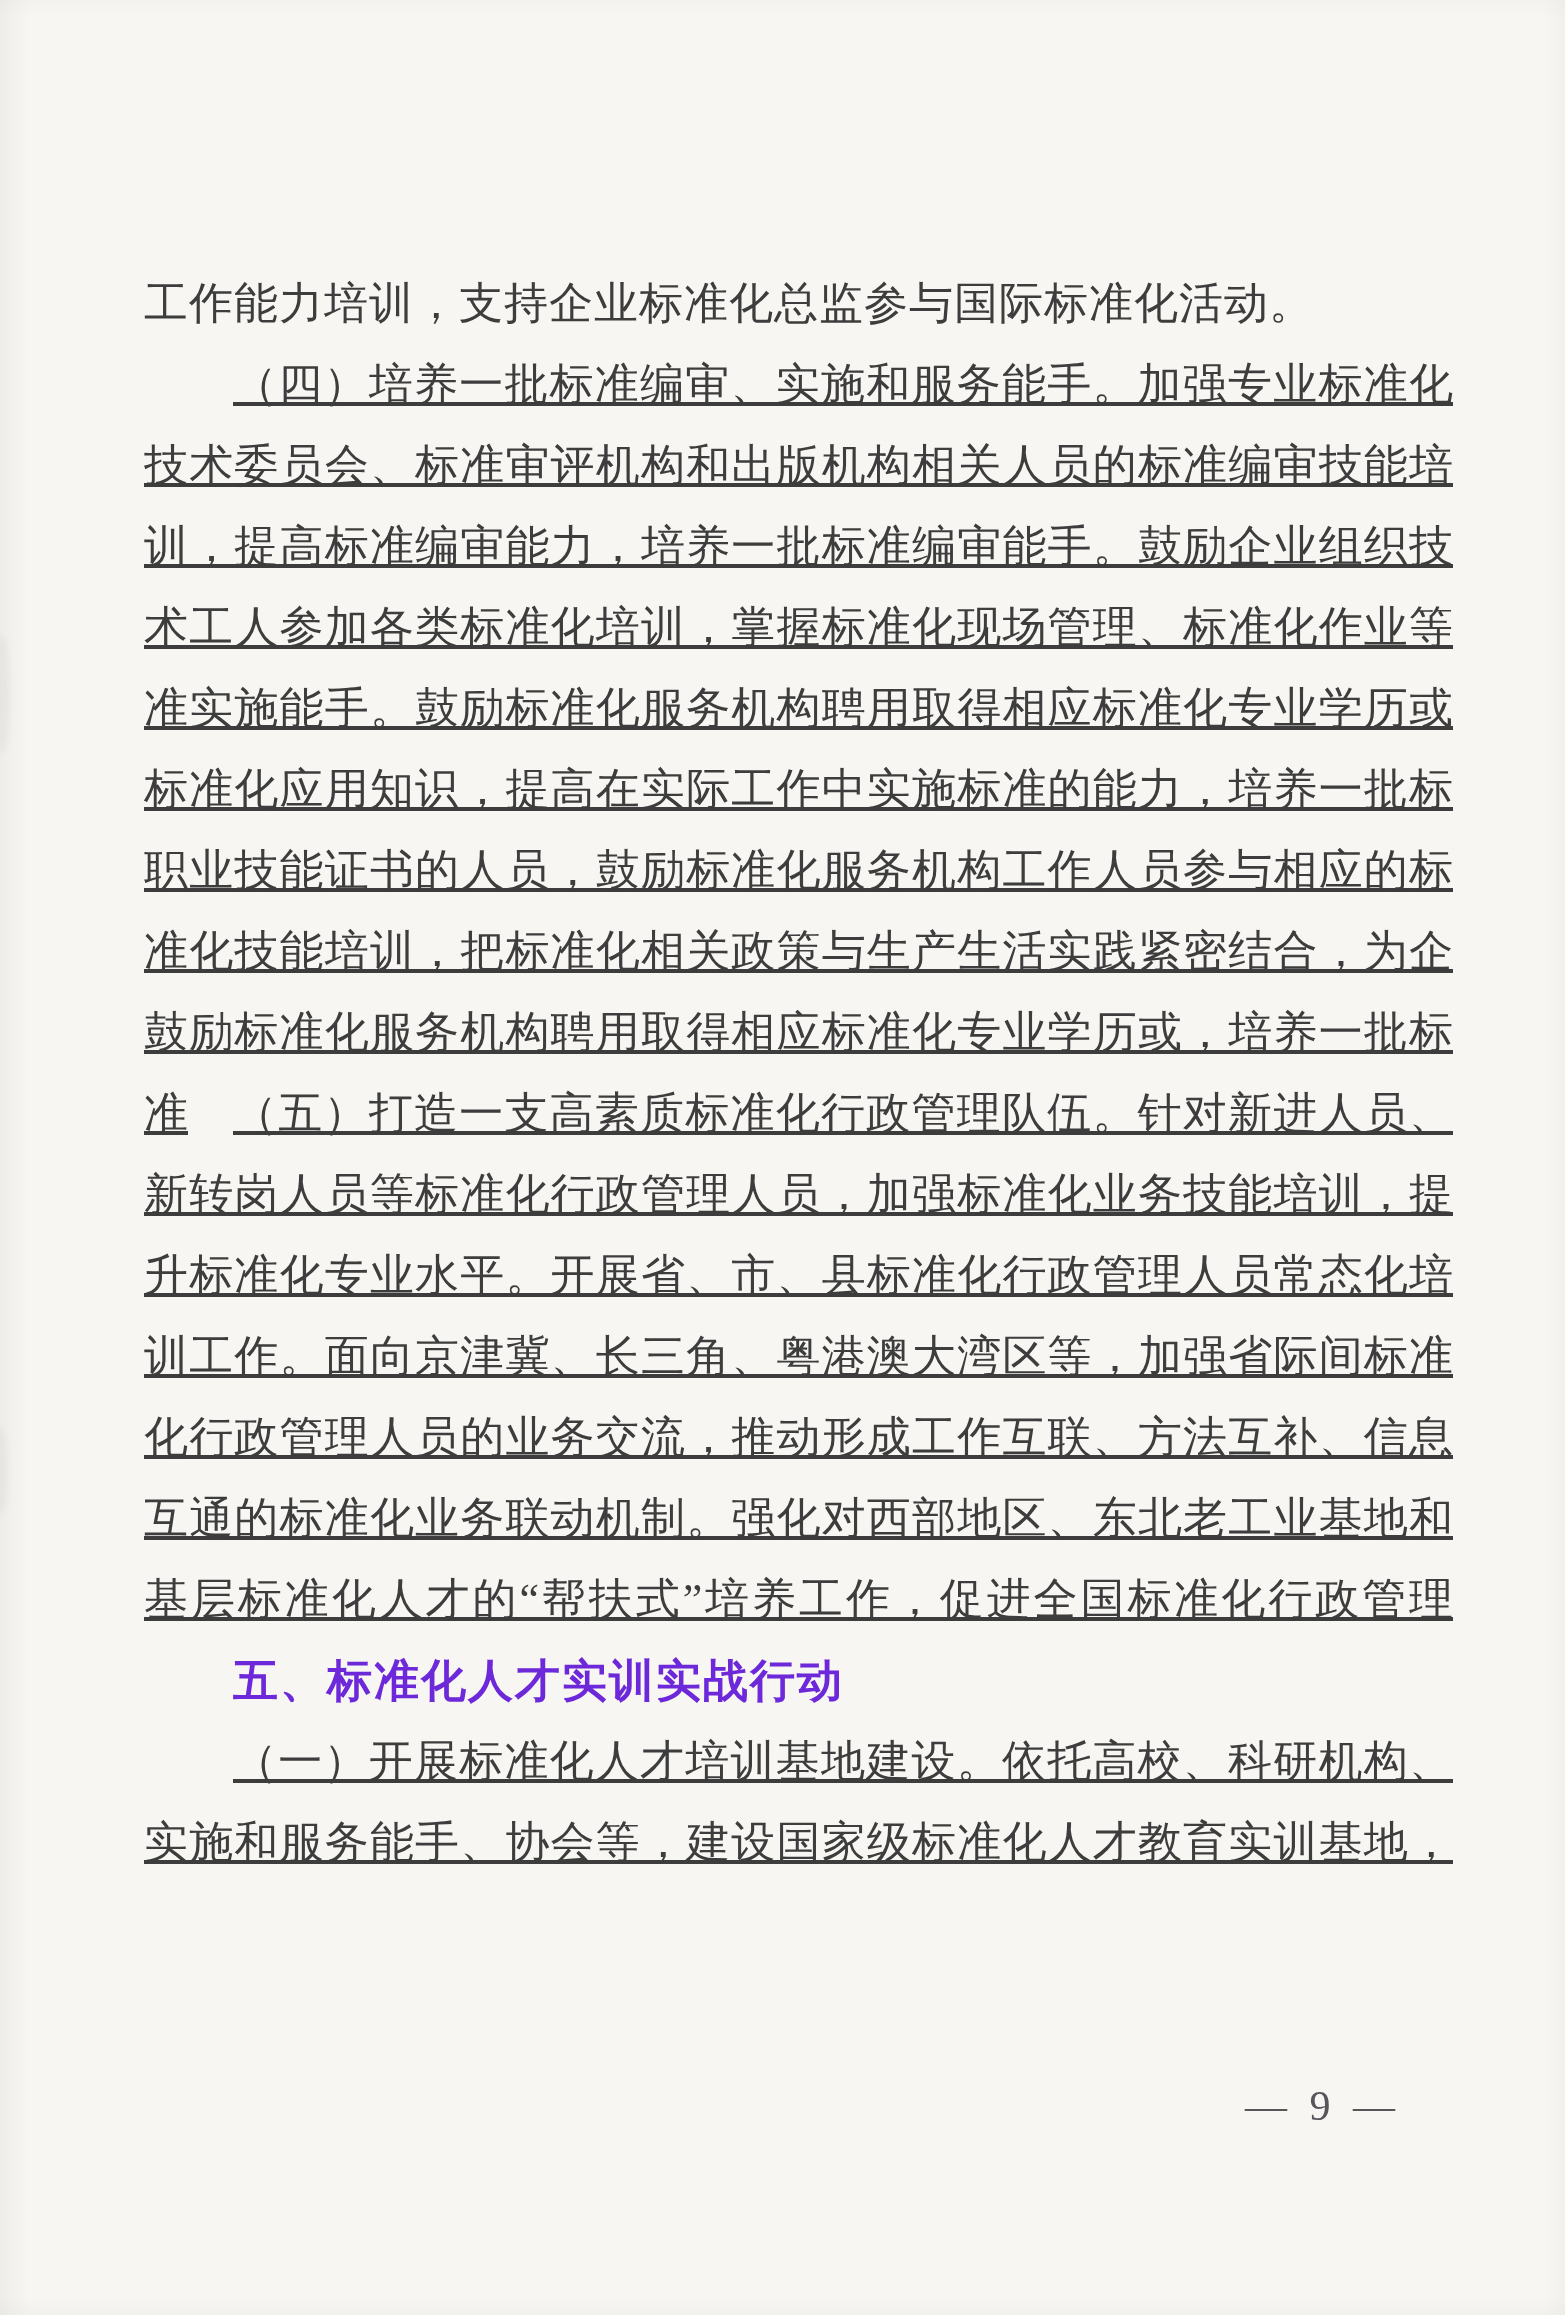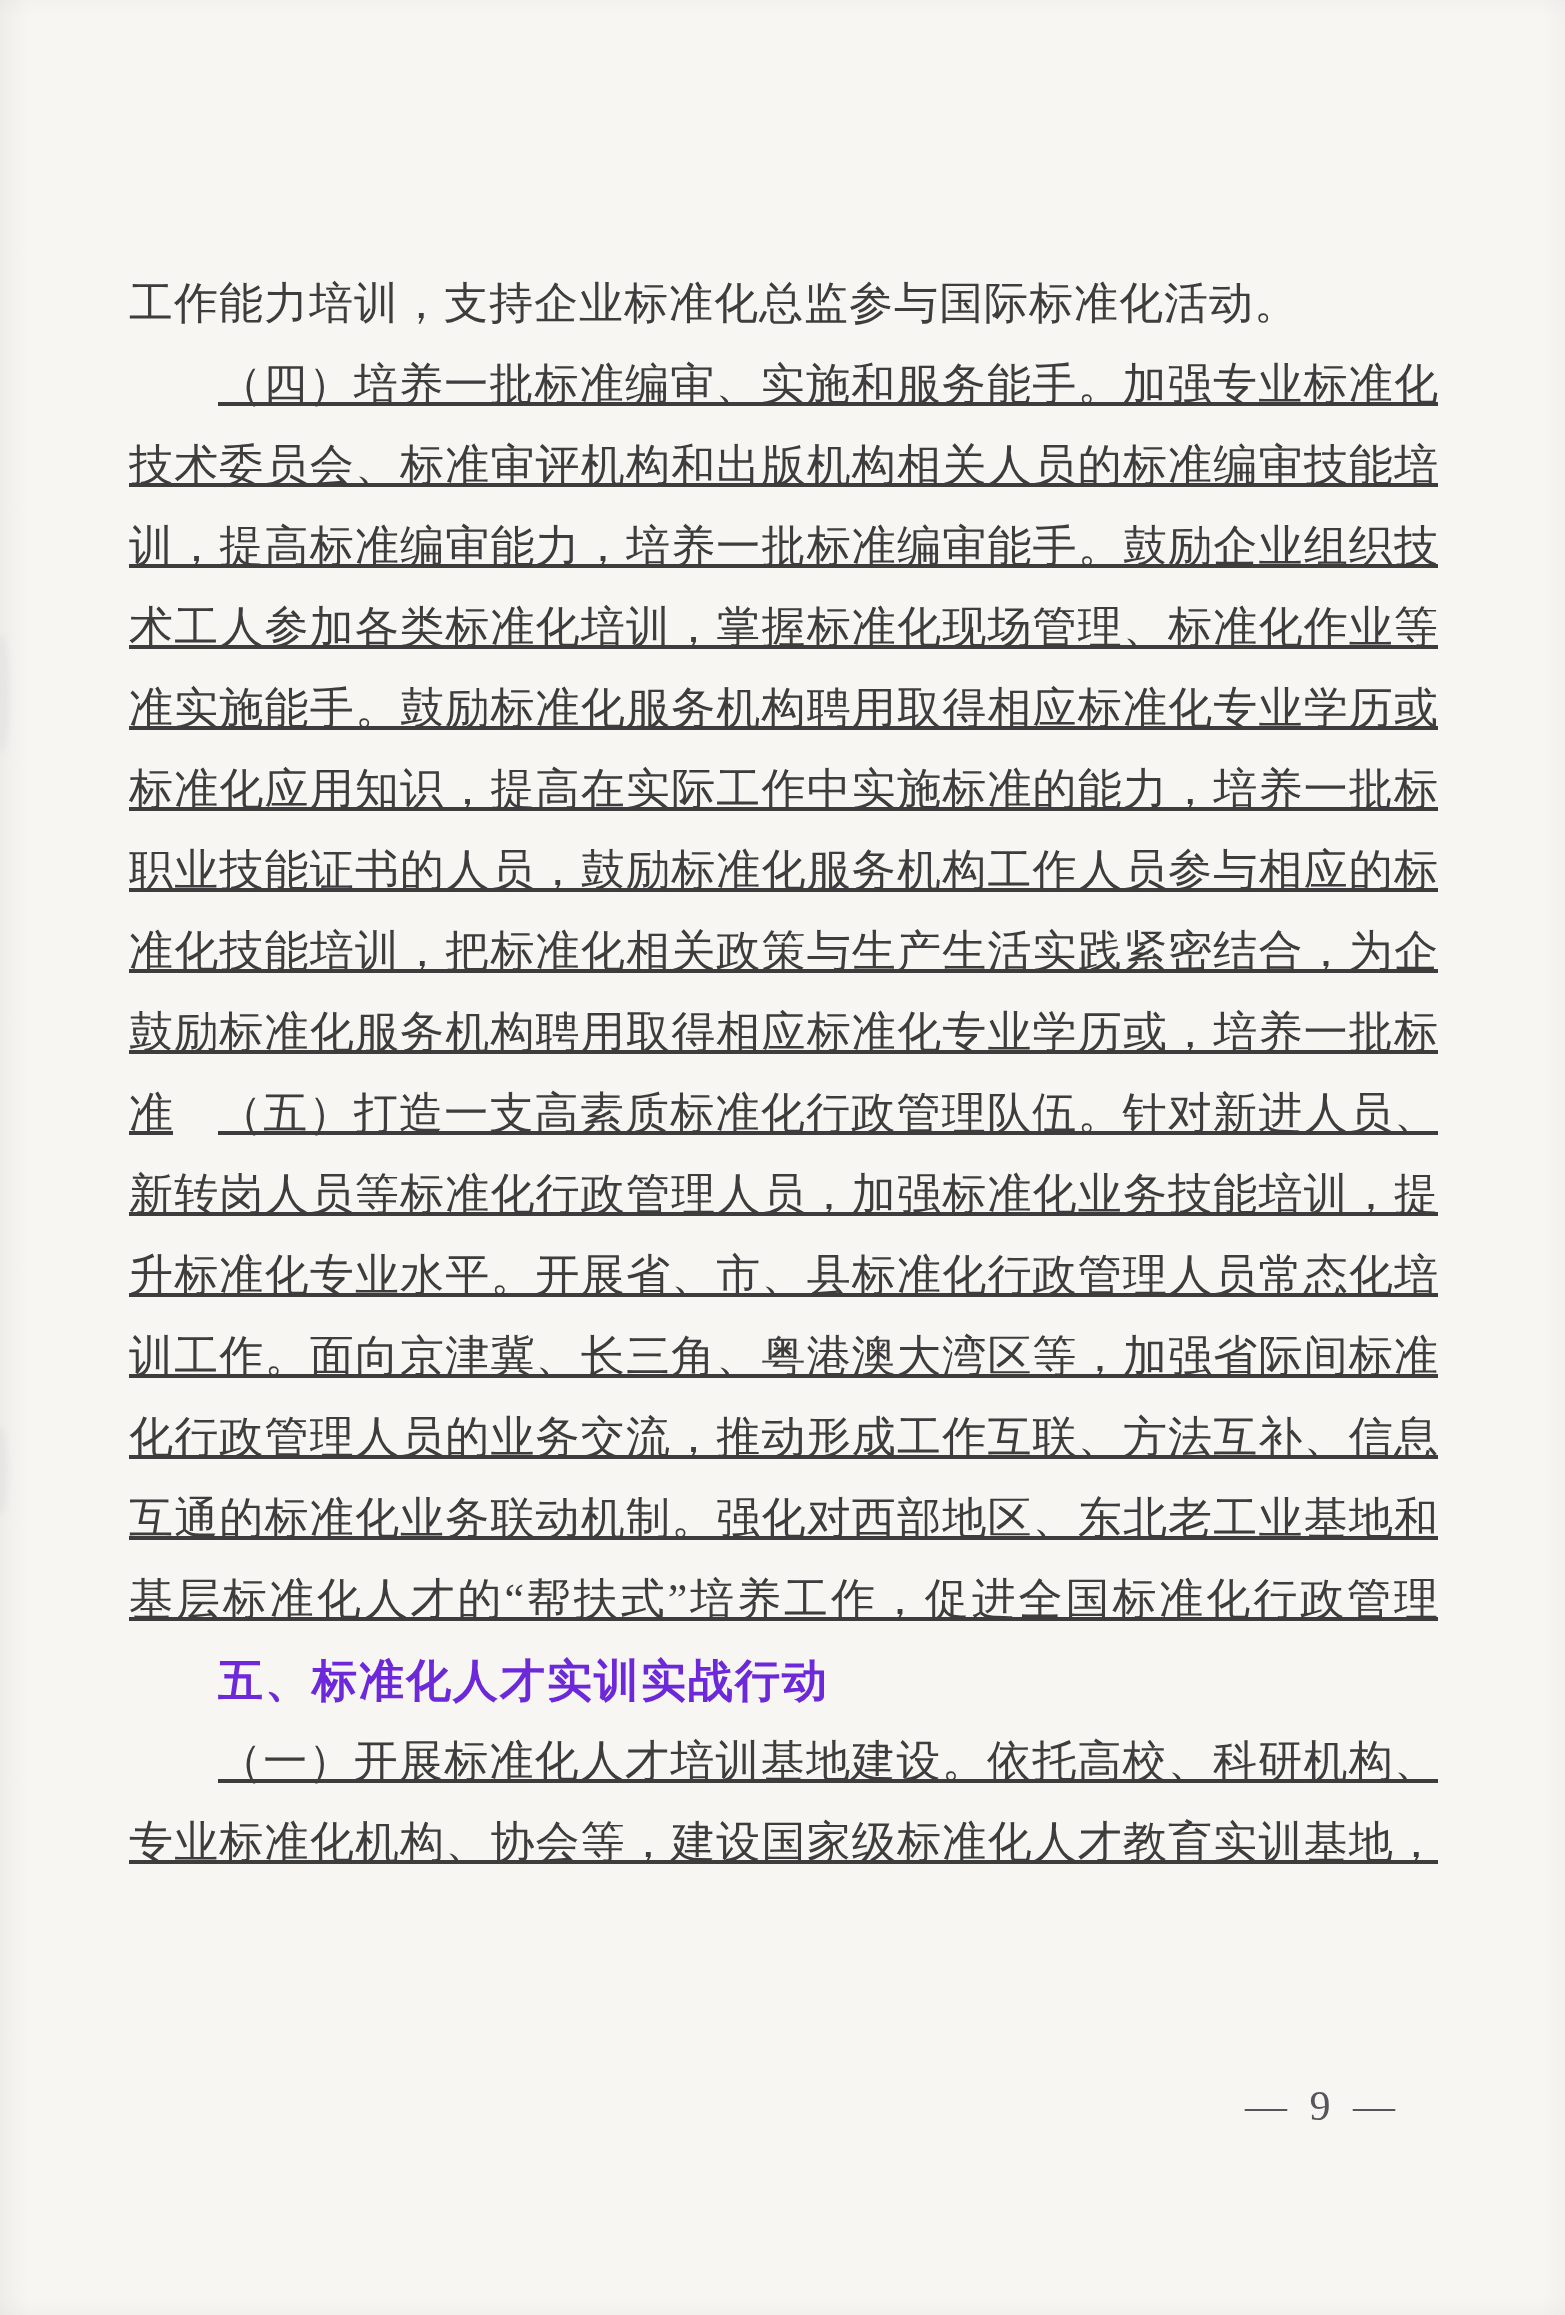--- a/index.html
+++ b/index.html
@@ -29,21 +29,21 @@
   }
   .scan-smudge {
     position: absolute;
     background: rgba(110,110,108,0.06);
     border-radius: 50%;
     filter: blur(3px);
     pointer-events: none;
   }
   .text-block {
     position: absolute;
-    left: 129px;
+    left: 144px;
     top: 263px;
     width: 1309px;
     color: #3d3d3d;
   }
   .line {
     height: 81px;
     line-height: 81px;
     font-size: 44px;
     white-space: nowrap;
     letter-spacing: 1px;
@@ -100,19 +100,19 @@
     <div class="line just">鼓励标准化服务机构聘用取得相应标准化专业学历或，培养一批标准</div>
     <div class="line indent just">（五）打造一支高素质标准化行政管理队伍。针对新进人员、</div>
     <div class="line just">新转岗人员等标准化行政管理人员，加强标准化业务技能培训，提</div>
     <div class="line just">升标准化专业水平。开展省、市、县标准化行政管理人员常态化培</div>
     <div class="line just">训工作。面向京津冀、长三角、粤港澳大湾区等，加强省际间标准</div>
     <div class="line just">化行政管理人员的业务交流，推动形成工作互联、方法互补、信息</div>
     <div class="line just">互通的标准化业务联动机制。强化对西部地区、东北老工业基地和</div>
     <div class="line just">基层标准化人才的“帮扶式”培养工作，促进全国标准化行政管理</div>
     <div class="line heading indent">五、标准化人才实训实战行动</div>
     <div class="line indent just">（一）开展标准化人才培训基地建设。依托高校、科研机构、</div>
-    <div class="line just">专业标准化机构、协会等，建设国家级标准化人才教育实训基地，</div>
+    <div class="line just">实施和服务能手、协会等，建设国家级标准化人才教育实训基地，</div>
   </div>
 
   <div class="footer-pagenum">— 9 —</div>
 
 </div>
 
 
 </body></html>

